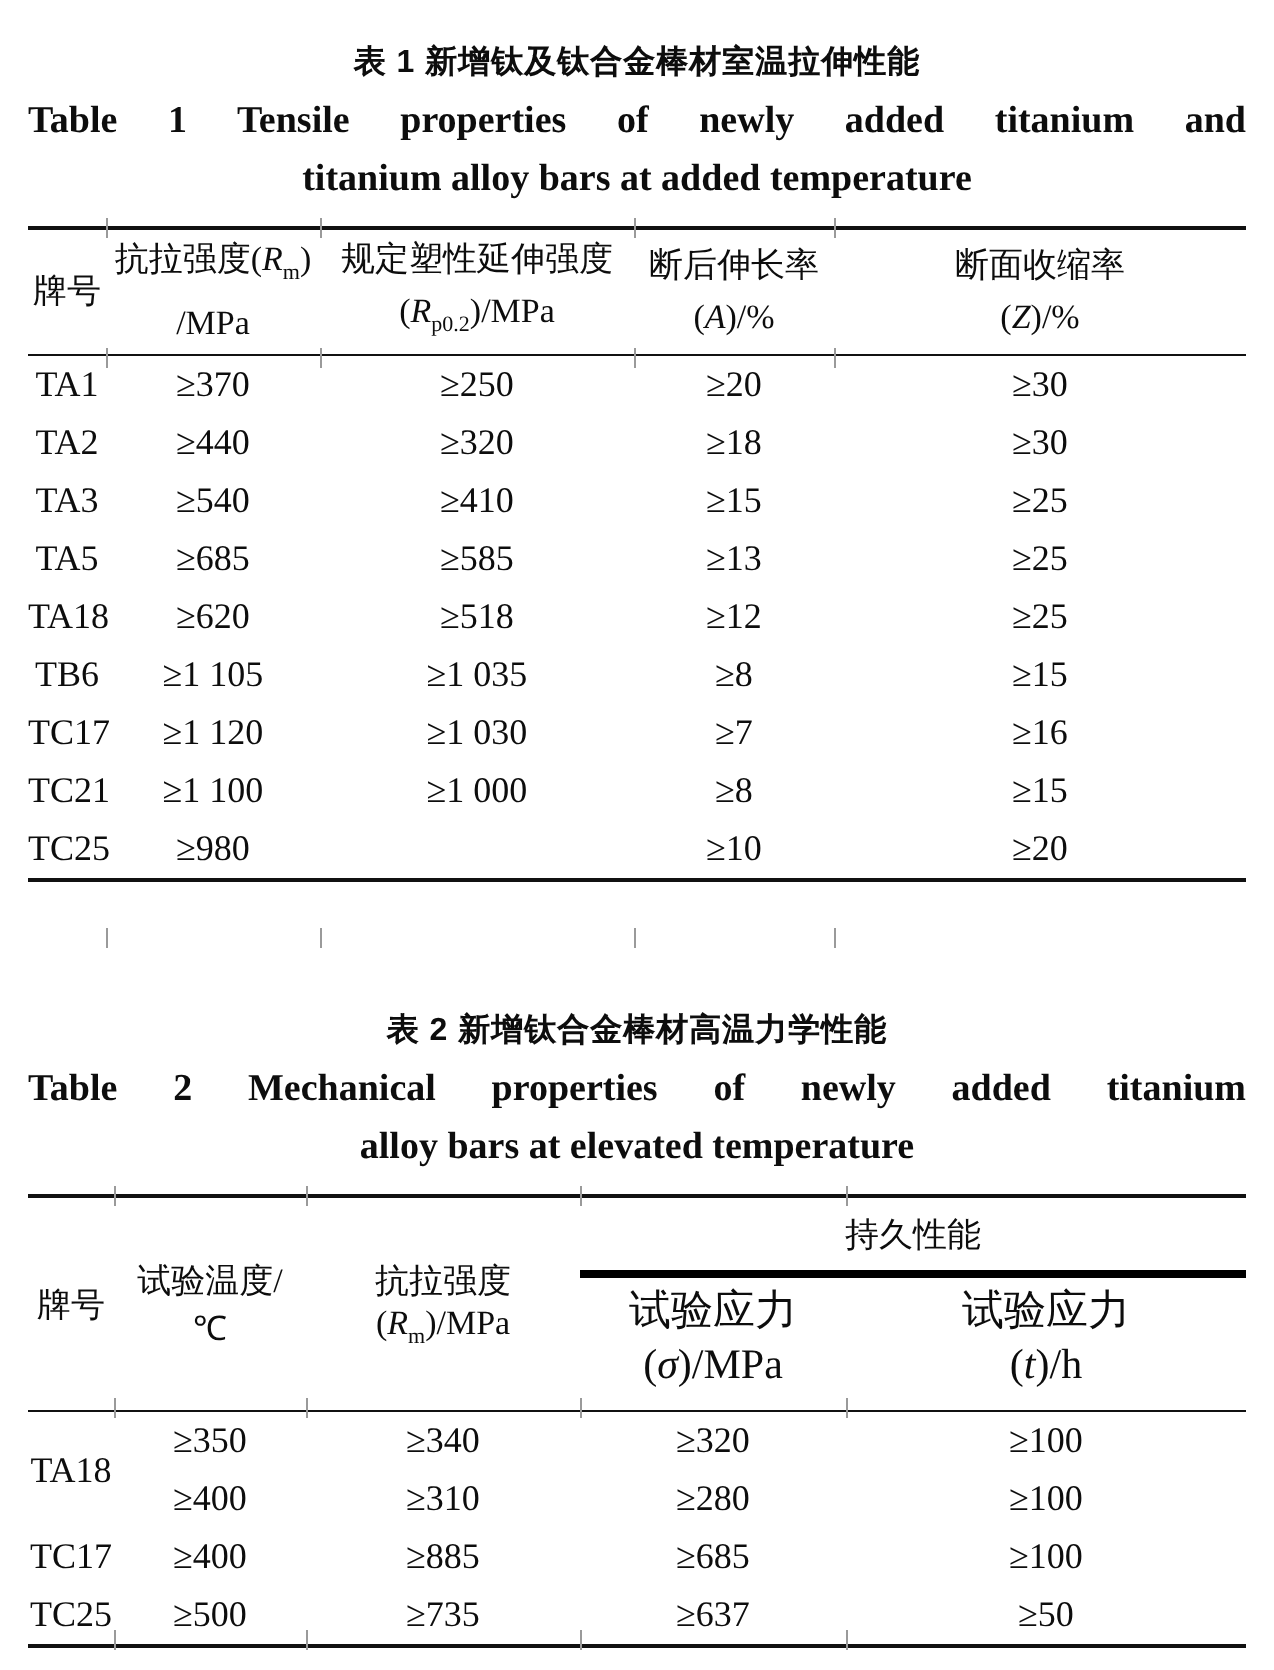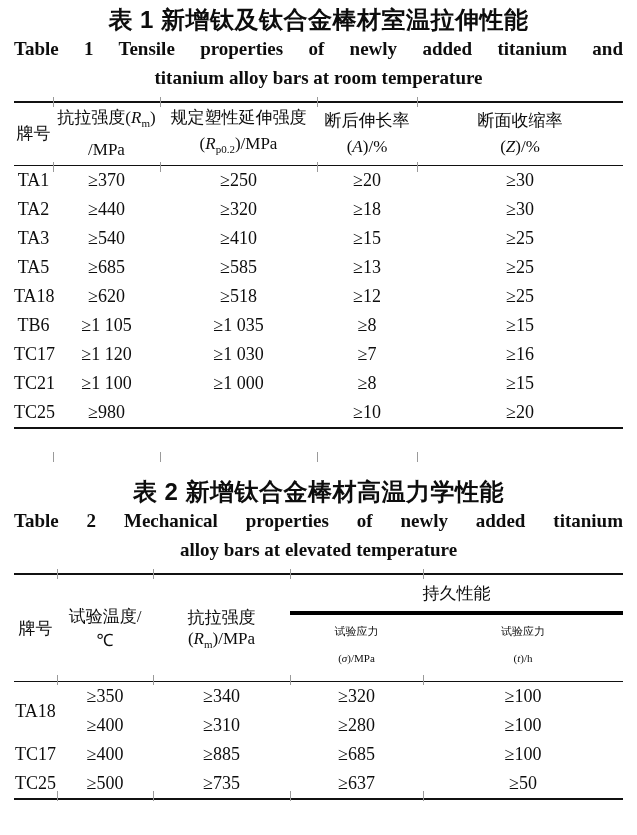--- a/index.html
+++ b/index.html
@@ -1,53 +1,53 @@
 <!DOCTYPE html>
 <html><head>
 <meta charset="utf-8">
 <style>
   html,body{margin:0;padding:0;background:#ffffff;width:637px;height:835px;overflow:hidden;}
   .page{width:609px;padding:4px 14px 0 14px;color:#0d0d0d;font-family:"Liberation Serif",serif;}
   
-  .zh-title{font-family:"Liberation Sans",sans-serif;font-weight:bold;font-size:24px;
-            line-height:28px;text-align:center;letter-spacing:0.5px;margin-top:2px;}
+  .zh-title{font-family:"Liberation Sans",sans-serif;font-weight:bold;font-size:16px;
+            line-height:28px;text-align:center;letter-spacing:0.5px;margin-top:14px;}
   .en-title{font-weight:bold;font-size:19px;line-height:29px;margin-bottom:9px;}
   .en-l1{text-align:justify;text-align-last:justify;}
   .en-l2{text-align:center;}
   
   .tbl-wrap{position:relative;}
   table.ruled{border-collapse:collapse;table-layout:fixed;width:609px;
               border-top:2px solid #111;border-bottom:2px solid #111;
               font-size:18px;color:#0d0d0d;}
   table.ruled th,table.ruled td{font-weight:normal;text-align:center;vertical-align:middle;
               padding:0;overflow:visible;white-space:nowrap;}
   table.ruled thead tr:last-child th{border-bottom:0;}
   table.ruled thead{border-bottom:1px solid #111;}
   .t1 thead th{height:62px;font-size:17px;line-height:26px;}
   .t1 tbody td{height:29px;}
   .t2 .grp-row th{height:36px;font-size:17px;}
-  .t2 .sub-row th{height:63px;font-size:11px;line-height:27px;vertical-align:top;padding-top:3px;}
+  .t2 .sub-row th{height:63px;font-size:21px;line-height:27px;vertical-align:top;padding-top:3px;}
   .t2 th.grp{border-bottom:4px solid #000000;}
   .t2 tbody td{height:29px;}
   .hline{display:block;}
   sub{font-size:11px;}
   i.sym{font-style:italic;}
   .tick{position:absolute;width:1px;height:10px;background:#9a9a9a;}
   .gap{height:47px;}
 </style>
 </head>
 <body>
 
 <div class="page">
 
   <section>
     <div class="zh-title">表 1  新增钛及钛合金棒材室温拉伸性能</div>
     <div class="en-title">
       <div class="en-l1">Table 1  Tensile properties of newly added titanium and</div>
-      <div class="en-l2">titanium alloy bars at room temperature</div>
+      <div class="en-l2">titanium alloy bars at added temperature</div>
     </div>
 
     <div class="tbl-wrap">
       <table class="ruled t1">
         <colgroup>
           <col style="width:39px">
             <col style="width:107px">
             <col style="width:157px">
           <col style="width:100px">
             <col style="width:206px">

